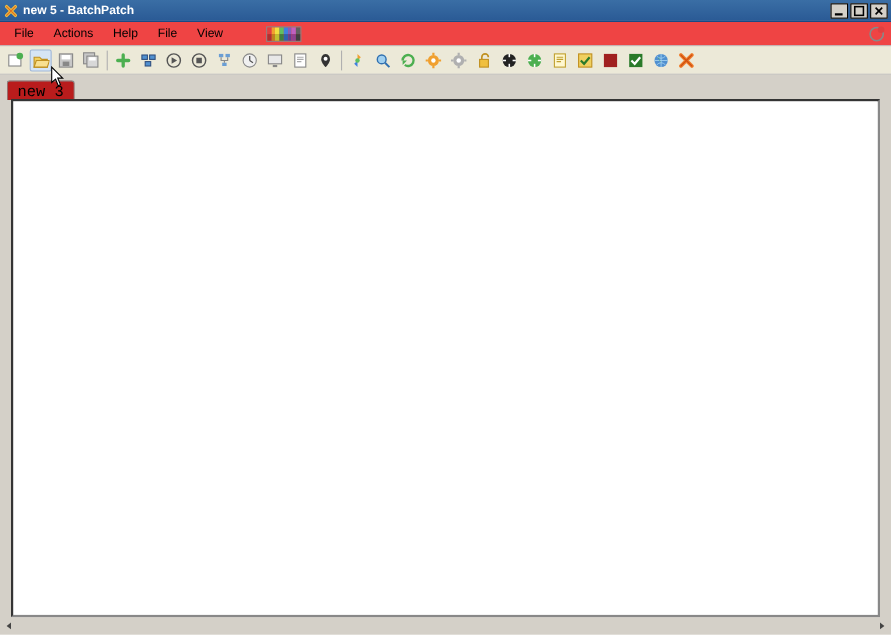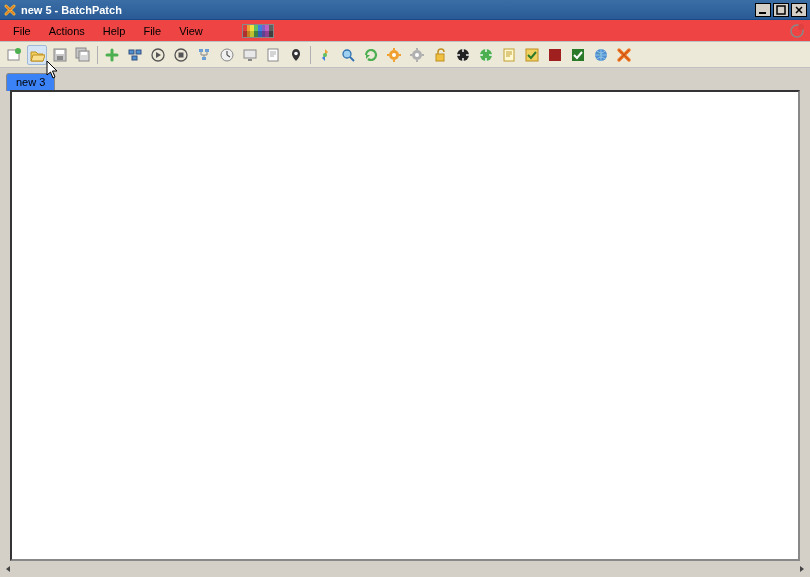--- a/index.html
+++ b/index.html
@@ -111,28 +111,29 @@
   .tabstrip {
     height: 22px;
     background: #d4d0c8;
     display: flex;
     align-items: flex-end;
     padding: 0 6px;
   }
   .tab {
     height: 18px;
     padding: 2px 9px 0 9px;
-    background: #3b82f6;
+    background: #b91c1c;
     border: 1px solid #888;
     border-bottom: none;
     border-radius: 3px 3px 0 0;
-    font-size: 11px;
+    font-size: 14px;
     color: #000;
     position: relative;
     top: 1px;
+    font-family: Liberation Mono, monospace;
   }
 
   
   .content-wrap {
     position: absolute;
     top: 90px;
     bottom: 16px;
     left: 10px;
     right: 10px;
     border: 2px inset #888;

